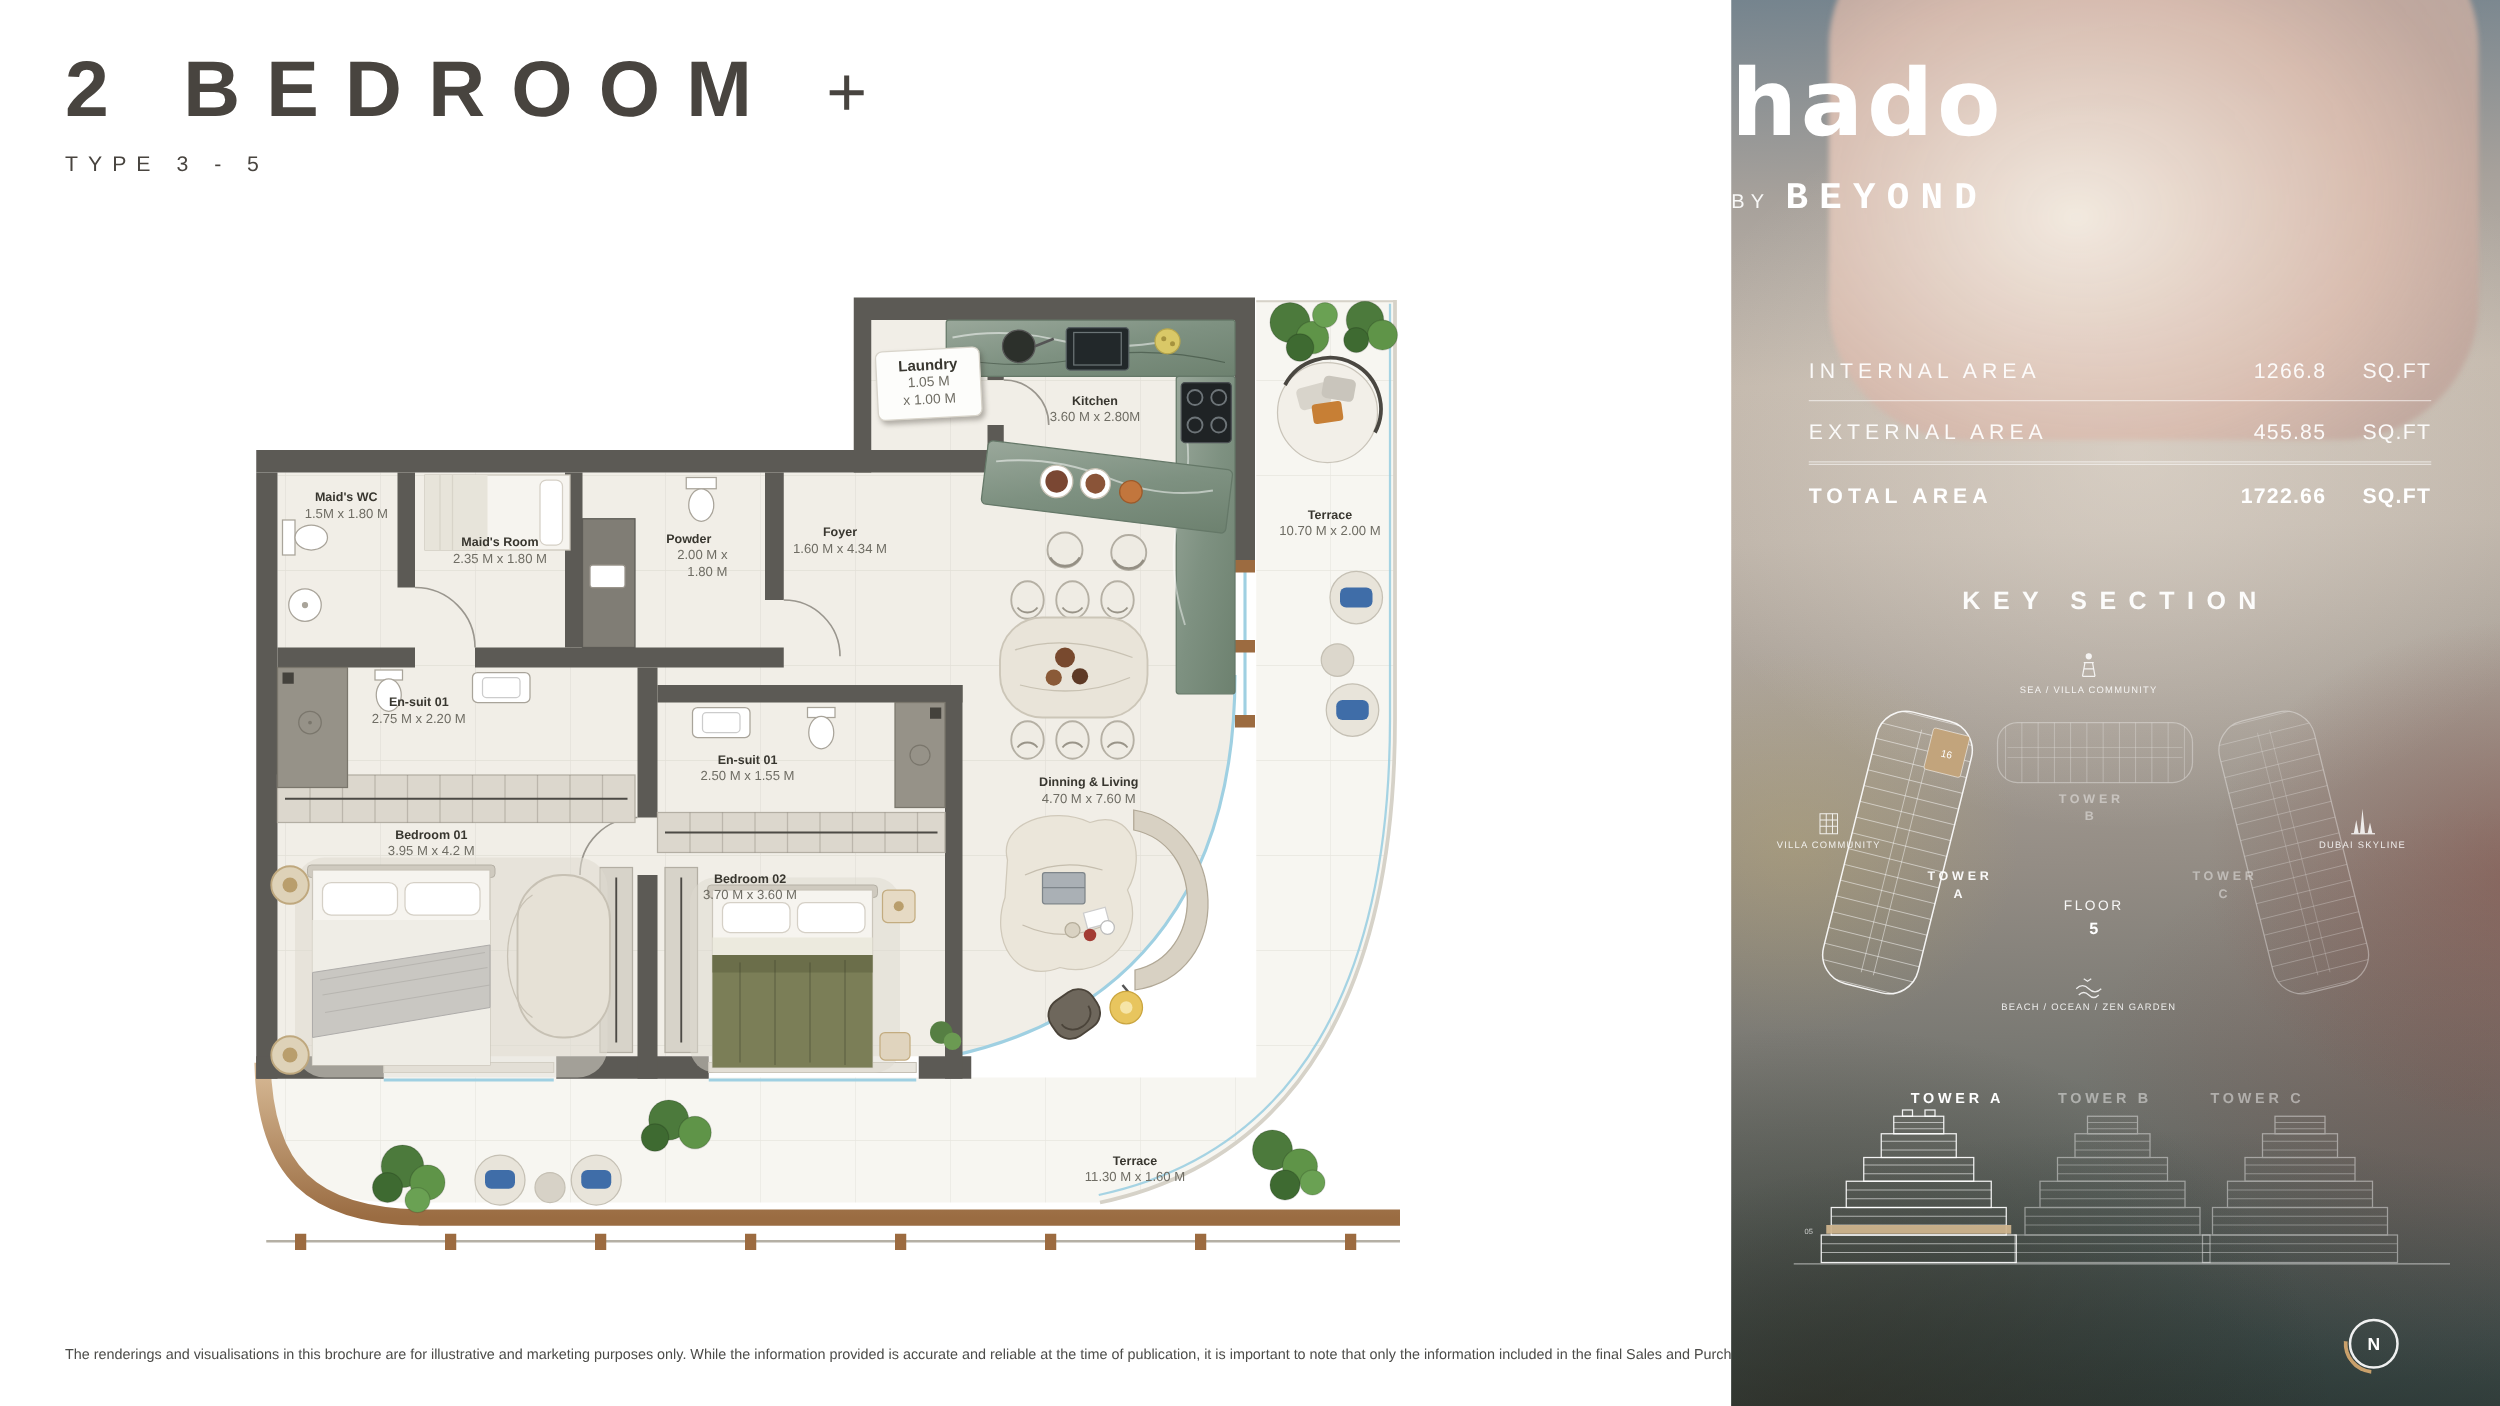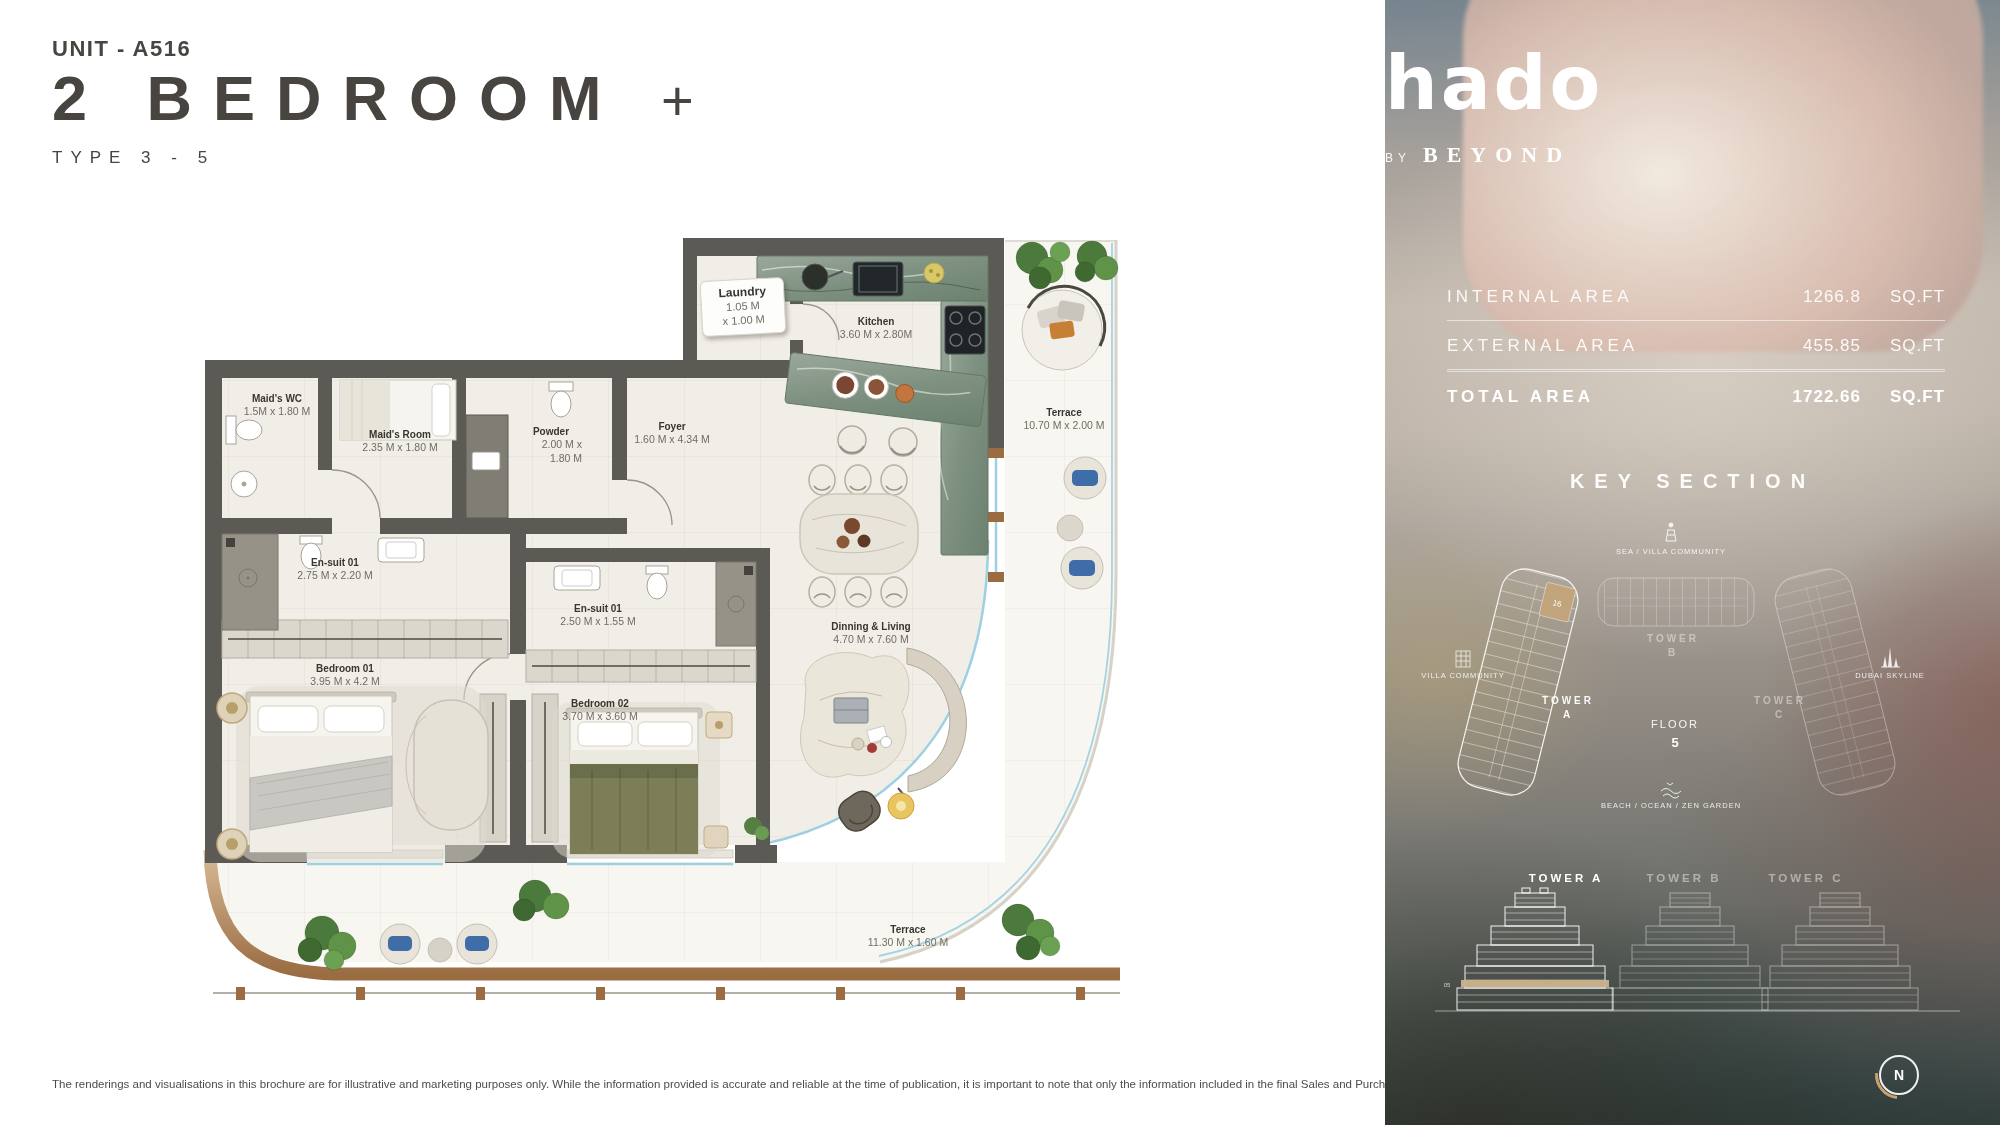--- a/index.html
+++ b/index.html
@@ -39,22 +39,22 @@
       radial-gradient(ellipse 500px 400px at 52% 32%, rgba(238,230,220,0.50), transparent 76%),
       linear-gradient(178deg,#75848e 0%,#a7a19b 14%,#c2b7ab 27%,#bdb3a8 38%,#a79f96 50%,#948d85 61%,#7b7a74 73%,#5f6662 85%,#455250 95%,#394441 100%);}
   .cloud-blob{position:absolute;left:78px;top:-72px;width:520px;height:424px;border-radius:110px;
     background:
       radial-gradient(ellipse at 38% 58%, rgba(244,236,226,0.95), rgba(222,192,178,0.8) 52%, rgba(196,166,156,0.55) 74%, rgba(180,155,150,0.25) 92%),
       linear-gradient(205deg, rgba(206,182,168,0.85), rgba(172,152,148,0.55));
     filter:blur(2px);}
   .brand{position:absolute;left:0;top:46px;width:100%;text-align:left;z-index:2;}
   .logo{font-family:"DejaVu Sans",sans-serif;font-size:74px;font-weight:bold;letter-spacing:3px;color:#fff;line-height:1;}
   .byline{margin-top:22px;color:#fff;}
-  .byline .by{font-size:12px;letter-spacing:5px;opacity:.92;margin-right:12px;}
-  .byline .beyond{font-family:Liberation Serif, serif;font-size:22px;font-weight:bold;letter-spacing:9px;}
+  .byline .by{font-size:16px;letter-spacing:5px;opacity:.92;margin-right:12px;}
+  .byline .beyond{font-family:Liberation Mono, monospace;font-size:30px;font-weight:bold;letter-spacing:9px;}
 
   .areas{position:absolute;left:62px;top:272px;width:498px;z-index:2;}
   .area-row{display:flex;justify-content:flex-start;align-items:baseline;padding:15px 0 13px 0;
     font-size:17px;letter-spacing:4px;color:rgba(255,255,255,.92);border-bottom:1px solid rgba(255,255,255,.55);}
   .area-row .a-label{flex:1;text-align:left;}
   .area-row .a-value{text-align:right;letter-spacing:1px;margin-right:22px;}
   .area-row .a-unit{width:62px;text-align:right;letter-spacing:1px;}
   .area-row.external{border-bottom:3px double rgba(255,255,255,.55);}
   .area-row.total{border-bottom:none;font-weight:bold;color:#ffffff;}
 
@@ -362,21 +362,20 @@
         <circle cx="556" cy="906" r="13" fill="#5f9448"></circle>
         <circle cx="524" cy="910" r="11" fill="#3e6a31"></circle>
       <circle cx="1018" cy="920" r="16" fill="#4c7a3c"></circle>
         <circle cx="1040" cy="933" r="14" fill="#5f9448"></circle>
       <circle cx="1028" cy="948" r="12" fill="#3e6a31"></circle>
         <circle cx="1050" cy="946" r="10" fill="#6aa153"></circle>
     </g>
   </svg>
 
   <div class="header">
-    <div class="unit-label">UNIT - A516</div>
     <div class="page-title"><span>2 BEDROOM</span> <span class="plus">+</span></div>
     <div class="type-label">TYPE 3 - 5</div>
   </div>
 
   <div class="laundry-card">
     <div class="rname">Laundry</div>
     <div class="rdims">1.05 M</div>
     <div class="rdims">x 1.00 M</div>
   </div>
   <div class="rlabel" style="left:876px;top:315px;">

